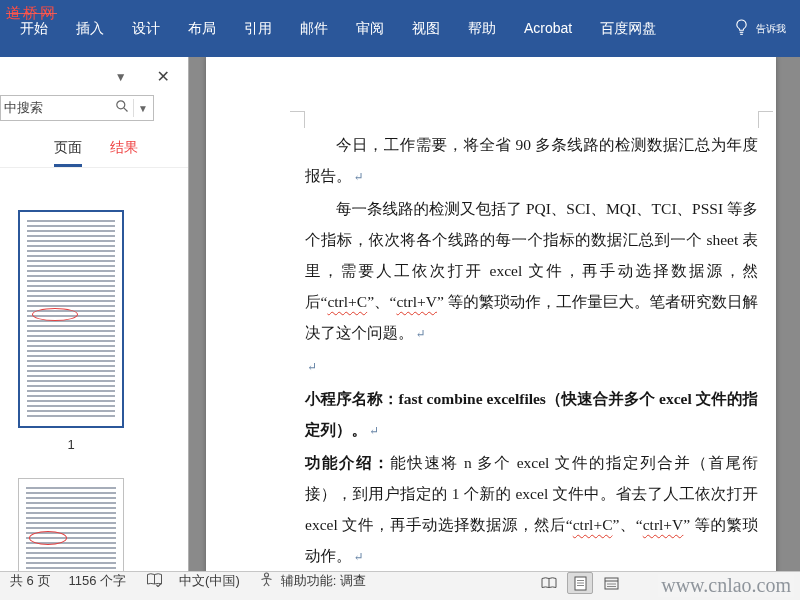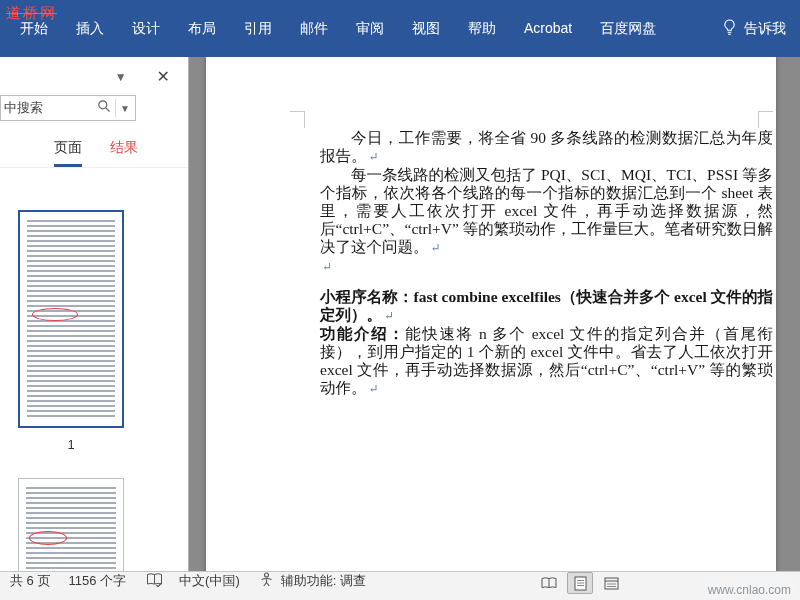--- a/index.html
+++ b/index.html
@@ -4,31 +4,31 @@
 <style>
   html,body{margin:0;padding:0;background:#fff;}
   .app{position:relative;width:800px;height:600px;overflow:hidden;
        font-family:"Liberation Sans",sans-serif;background:#8a8a8a;}
 
   
   .ribbon{position:absolute;top:0;left:0;right:0;height:57px;background:#2b579a;
           display:flex;align-items:center;color:#fff;z-index:2;}
   .ribbon-tabs{display:flex;align-items:center;height:100%;padding-left:6px;}
   .ribbon-tab{padding:0 14px;font-size:14px;line-height:57px;white-space:nowrap;cursor:default;}
-  .tellme{margin-left:auto;display:flex;align-items:center;gap:7px;padding-right:14px;font-size:14px;}
+  .tellme{margin-left:auto;display:flex;align-items:center;gap:7px;padding-right:14px;font-size:10px;}
 
   
   .navpane{position:absolute;left:0;top:57px;width:188px;bottom:29px;background:#fff;
            border-right:1px solid #b0b0b0;overflow:hidden;}
   .np-header{display:flex;justify-content:flex-end;align-items:center;gap:30px;
              padding:10px 18px 0 0;height:20px;}
   .np-chevron{font-size:12px;color:#666;}
   .np-close{font-size:16px;color:#444;line-height:16px;}
   .np-search{margin-top:8px;height:26px;border:1px solid #bdbdbd;display:flex;
-             align-items:center;width:136px;background:#fff;box-sizing:border-box;}
+             align-items:center;width:154px;background:#fff;box-sizing:border-box;}
   .np-search-text{flex:1;padding-left:3px;font-size:13px;color:#444;white-space:nowrap;overflow:hidden;}
   .np-search-sep{width:1px;height:18px;background:#ddd;margin:0 4px;}
   .np-search .chev{font-size:10px;color:#666;padding-right:5px;}
   .np-tabs{display:flex;gap:28px;padding:18px 0 0 6px;border-bottom:1px solid #eee;}
   .np-tab{font-size:14px;color:#ef4444;padding-bottom:7px;border-bottom:3px solid transparent;cursor:default;}
   .np-tab.active{color:#333;border-bottom-color:#2b579a;margin-left:48px;}
   .thumb-wrap{padding-top:42px;}
   .thumb{margin-left:18px;width:106px;background:#fff;position:relative;box-sizing:border-box;}
   .thumb.selected{border:2px solid #2b579a;height:218px;}
   .thumb.plain{border:1px solid #c0c0c0;height:150px;margin-top:26px;}
@@ -37,28 +37,28 @@
   .red-mark{position:absolute;border:1px solid #e34040;border-radius:50%;background:transparent;}
   .page-num{width:106px;margin-left:18px;text-align:center;font-size:13px;color:#333;padding-top:9px;}
 
   
   .doc-area{position:absolute;left:189px;top:57px;right:0;bottom:29px;background:#8a8a8a;overflow:hidden;}
   .page{position:absolute;left:17px;top:0;width:570px;height:102%;background:#fff;
         box-shadow:0 0 5px rgba(0,0,0,.3);}
   .crop{position:absolute;width:14px;height:16px;top:54px;}
   .crop.left{left:84px;border-right:1px solid #c9c9c9;border-top:1px solid #c9c9c9;}
   .crop.right{left:552px;border-left:1px solid #c9c9c9;border-top:1px solid #c9c9c9;}
-  .doc-text{position:absolute;left:114px;width:453px;top:72px;
+  .doc-text{position:absolute;left:99px;width:453px;top:72px;
             font-family:"Liberation Serif","DejaVu Serif",serif;
-            font-size:15.5px;line-height:18px;color:#171717;
+            font-size:15.5px;line-height:31px;color:#171717;
             text-align:justify;text-justify:inter-ideograph;}
   .para{min-height:31px;}
   .para.indent{text-indent:31px;}
   .run-b{font-weight:bold;}
-  .run-sq{text-decoration-style:wavy;
+  .run-sq{text-decoration:underline;text-decoration-style:wavy;
           text-decoration-color:#e03e2d;text-decoration-thickness:1px;
           text-underline-offset:4px;text-decoration-skip-ink:none;}
   .pilcrow{color:#6a87a8;font-size:12px;margin-left:2px;}
 
   
   .status{position:absolute;left:0;right:0;bottom:0;height:29px;background:#f3f3f3;
           border-top:1px solid #c6c6c6;display:flex;align-items:flex-start;
           font-size:13px;color:#3b3b3b;box-sizing:border-box;z-index:2;}
   .status .sp{margin-left:18px;white-space:nowrap;cursor:default;}
   .status .sp.first{margin-left:10px;}
@@ -66,21 +66,21 @@
   .sicon + .sp{margin-left:16px;}
   .viewbtns{display:flex;align-items:center;gap:5px;margin-left:auto;margin-right:176px;}
   .viewbtn{width:26px;height:22px;display:flex;align-items:center;justify-content:center;border-radius:2px;box-sizing:border-box;}
   .viewbtn.active{background:#dcdcdc;border:1px solid #ababab;}
 
   
   .wm-top{position:absolute;left:6px;top:4px;z-index:5;color:#ff4d42;font-size:15px;
           letter-spacing:2px;text-decoration:line-through;
           text-decoration-color:rgba(255,96,86,.85);}
   .wm-bottom{position:absolute;right:6px;bottom:3px;z-index:5;
-             font-family:Liberation Sans, sans-serif;font-size:12px;color:#8f959c;
+             font-family:Liberation Serif, serif;font-size:20px;color:#8f959c;
              background:rgba(245,245,245,.65);padding:0 3px;}
 </style>
 </head>
 <body>
 
 <div class="app">
 
   <div class="ribbon">
     <div class="ribbon-tabs">
         <div class="ribbon-tab">开始</div>

